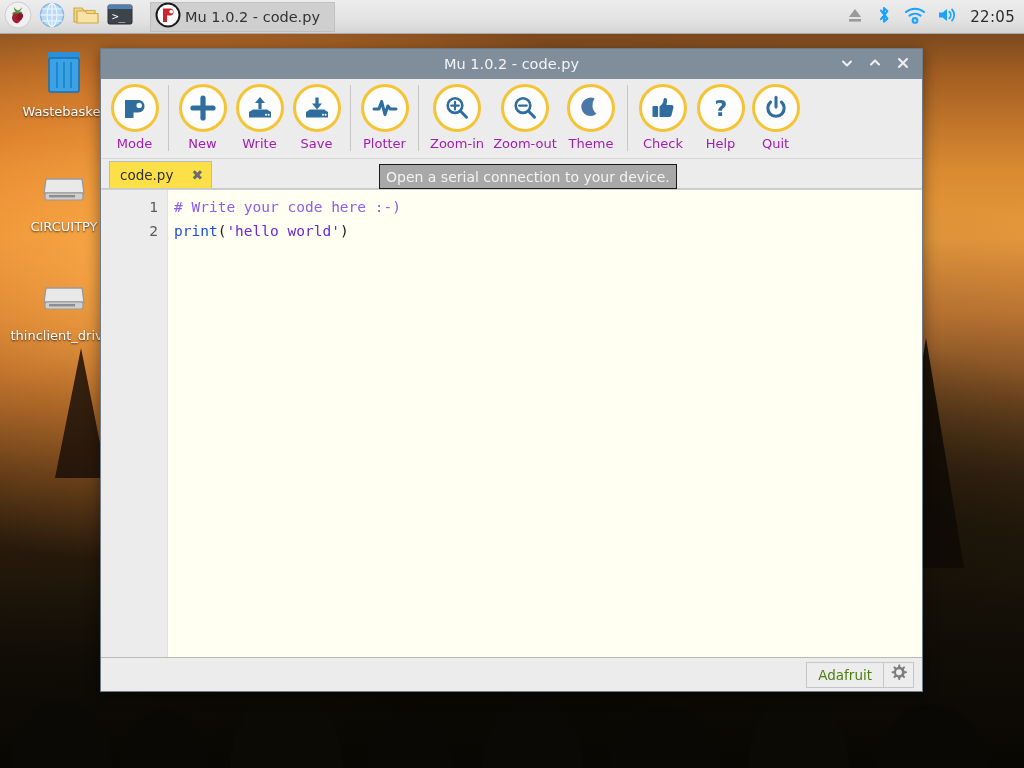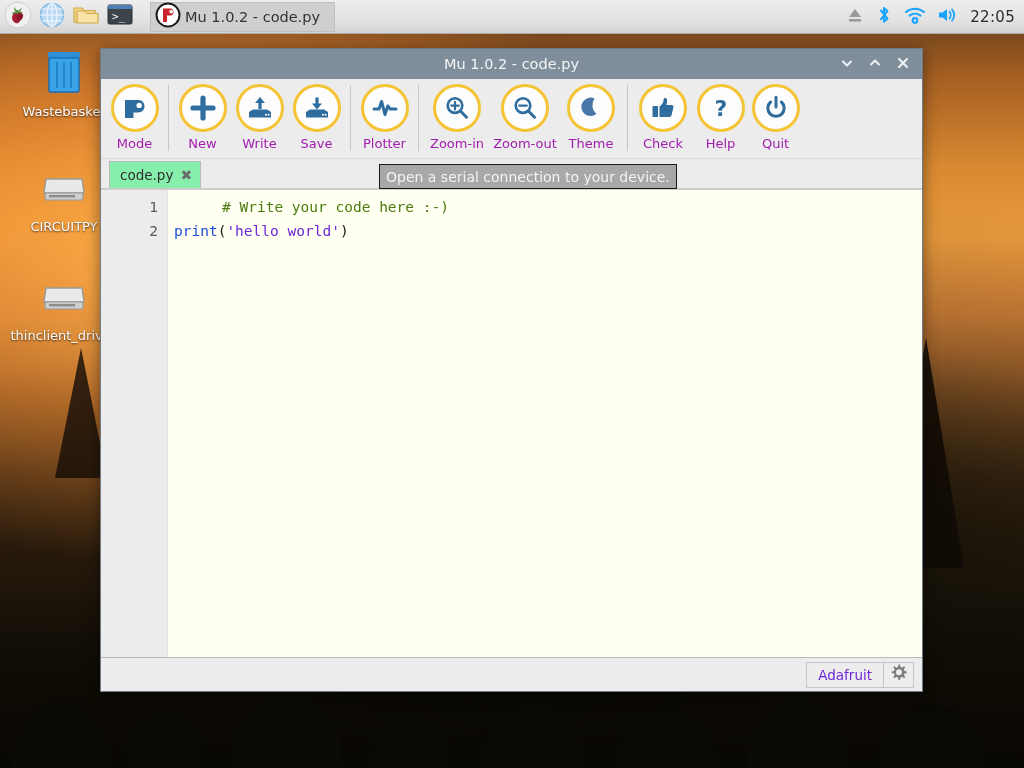--- a/index.html
+++ b/index.html
@@ -170,24 +170,24 @@
     height: 30px;
     background: #ececec;
     display: flex; align-items: flex-end;
     padding-left: 8px;
     position: relative;
     flex: 0 0 auto;
     border-bottom: 1px solid #c9c9c9;
   }
   #tab-codepy {
     height: 27px;
-    background: #86efac;
+    background: #fde047;
     border: 1px solid #bcbcbc;
     border-bottom: none;
-    display: flex; align-items: center; gap: 7px;
+    display: flex; align-items: center; gap: 18px;
     padding: 0 8px 0 10px;
     font-size: 13.5px; color: #2f2f2f;
   }
   #tab-close { color: #6b6b6b; font-size: 14px; font-weight: bold; }
 
   
   #tooltip {
     position: absolute;
     left: 278px; top: 5px;
     height: 25px;
@@ -221,42 +221,42 @@
   }
   #gutter div { height: 24px; line-height: 24px; padding-right: 9px; }
   #code {
     flex: 1 1 auto;
     padding: 5px 0 0 6px;
     font-family: "DejaVu Sans Mono", monospace;
     font-size: 14.5px;
     background: #fffff2;
   }
   #code .cline { height: 24px; line-height: 24px; white-space: pre; }
-  .c-comment { color: #4d7c0f; margin-left: 48px; }
+  .c-comment { color: #8b5cf6; }
   .c-kw { color: #1d4ed8; }
   .c-plain { color: #1a1a1a; }
   .c-str { color: #6d28d9; }
 
   
   #statusbar {
     height: 34px;
     background: #ececec;
     border-top: 1px solid #b9b9b9;
     display: flex; align-items: center; justify-content: flex-end;
     padding-right: 8px; gap: 0;
     flex: 0 0 auto;
   }
   #mode-button {
     height: 26px;
     min-width: 72px;
     background: #ededed;
     border: 1px solid #c6c6c6;
     display: flex; align-items: center; justify-content: flex-end;
     padding: 0 11px;
-    font-size: 13.5px; color: #6d28d9;
+    font-size: 13.5px; color: #4d7c0f;
   }
   #settings-button {
     height: 26px; width: 30px;
     background: #ededed;
     border: 1px solid #c6c6c6;
     border-left: none;
     display: flex; align-items: center; justify-content: center;
   }
 </style>
 </head>

